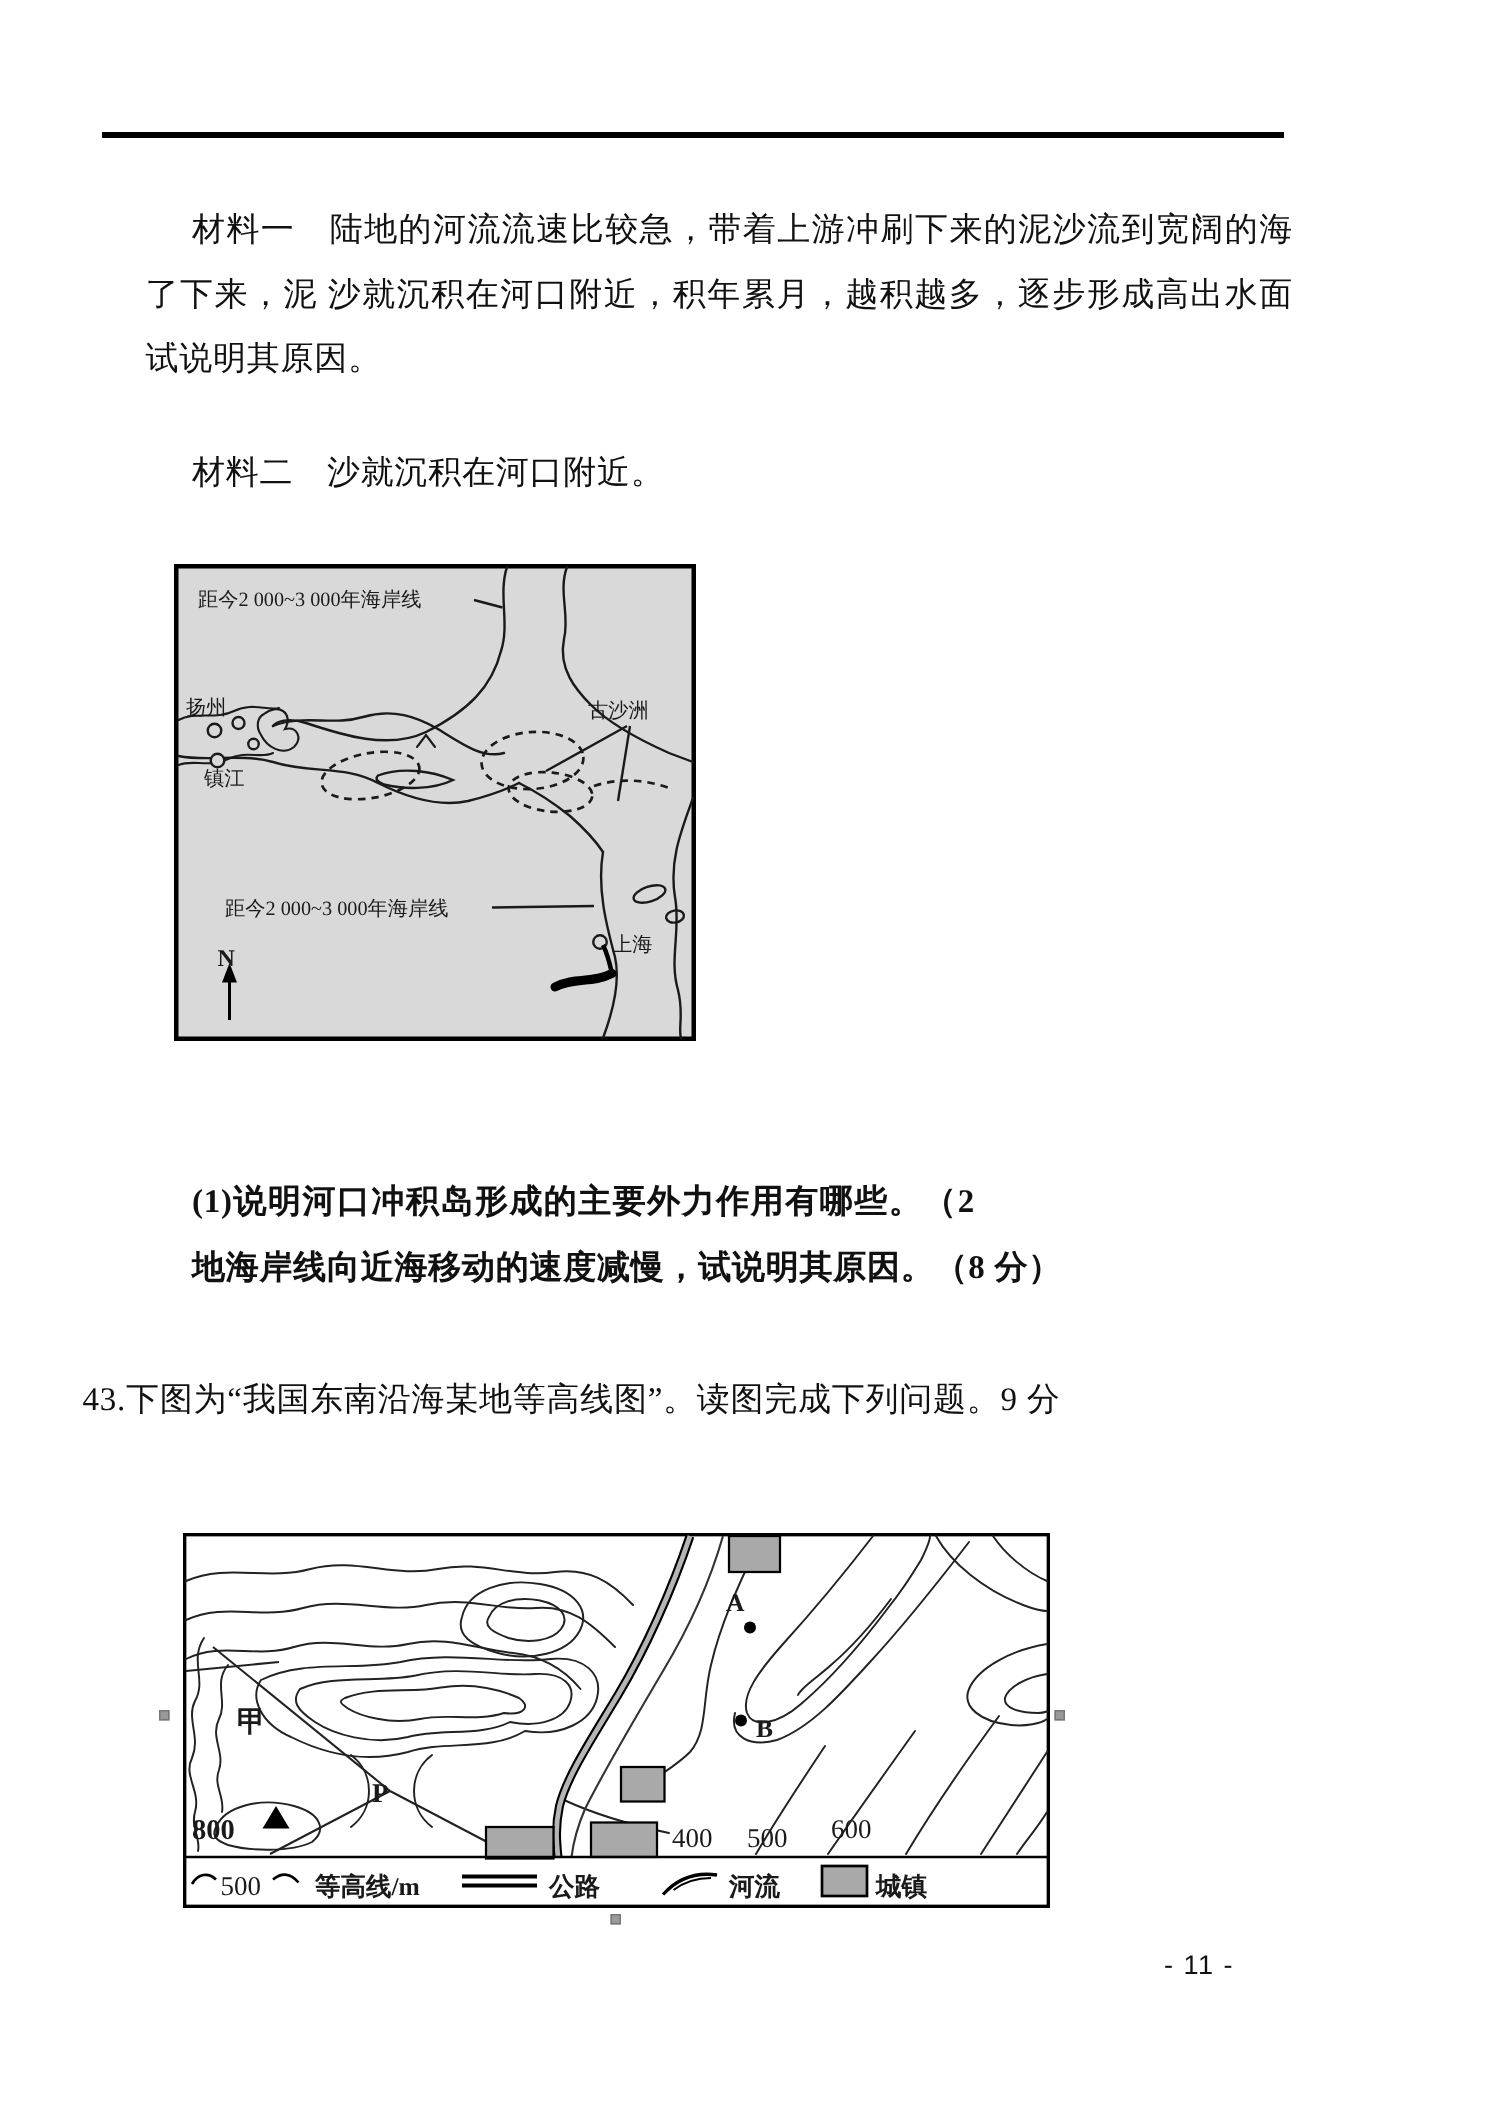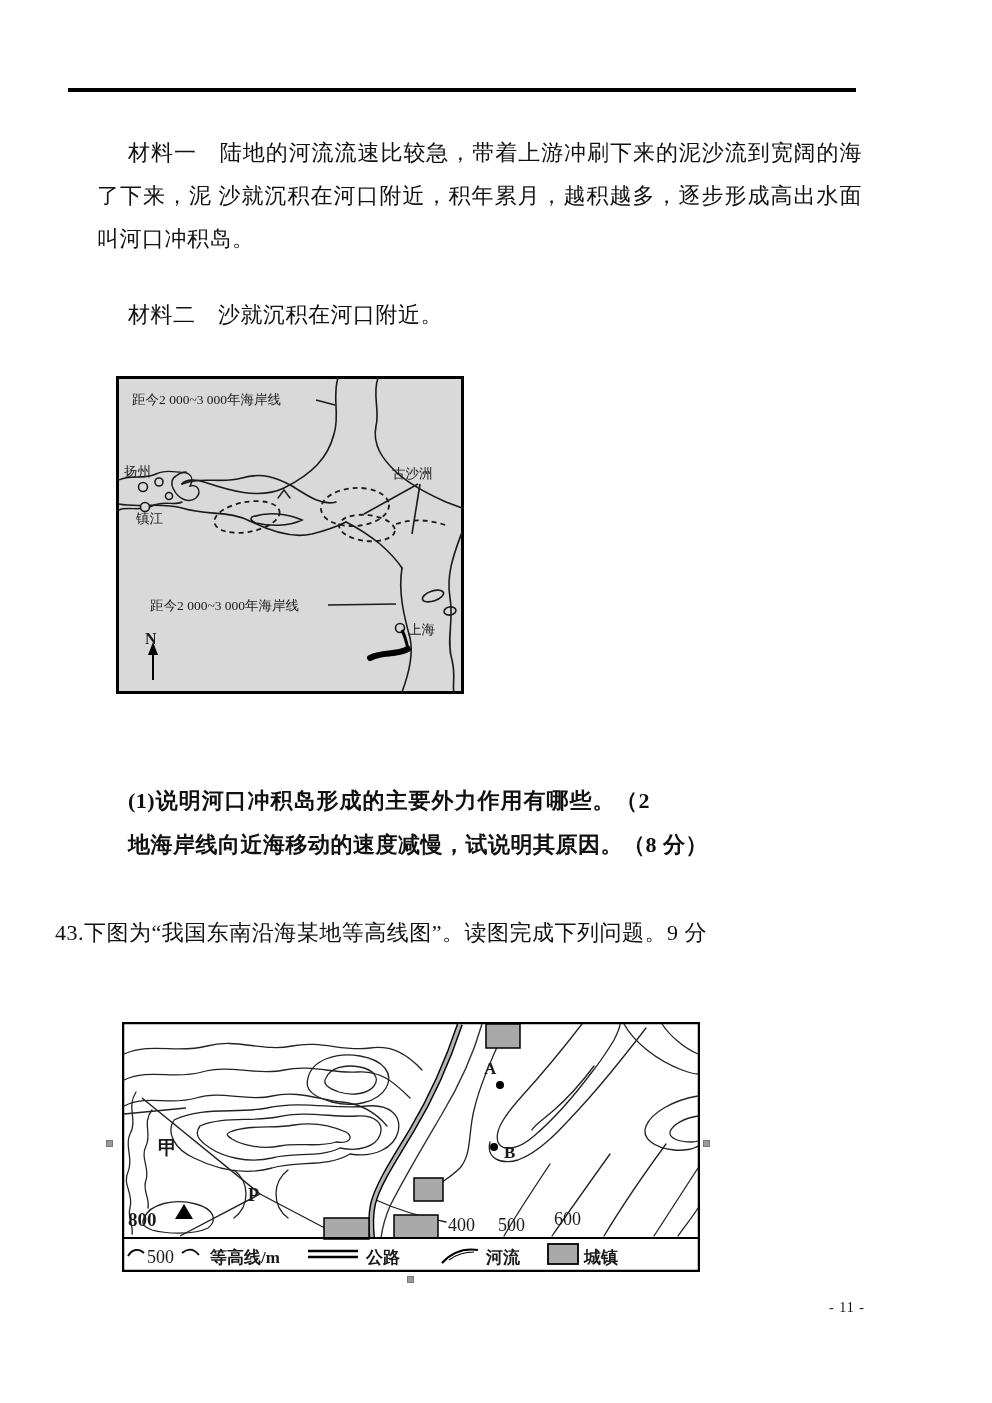--- a/index.html
+++ b/index.html
@@ -13,35 +13,35 @@
   .p-mat1 .first { margin-left:31px; width:734px; }
   .p-mat2 { left:128px; top:293px; }
   .p-q { left:128px; top:779px; width:522px; line-height:44px;font-weight:bold; }
   .p-q .jline { height:44px; }
   .p-q43 { left:55px; top:911px; }
   .fig { background:transparent; }
   .fig1 { left:116px; top:376px; width:322px; height:318px; }
   .fig2 { left:122px; top:1022px; width:578px; height:250px; }
   svg { display:block; }
   svg text { font-family:"Liberation Serif","DejaVu Serif",serif; fill:#1a1a1a; }
-  .pageno { left:829px; top:1300px; font-size:14px; font-family:Liberation Serif, serif; letter-spacing:1px; }
+  .pageno { left:776px; top:1300px; font-size:18px; font-family:Liberation Sans, sans-serif; letter-spacing:1px; }
   .handle { width:7px; height:7px; background:#9a9a9a; border:1px solid #777; }
   .h-left { left:106px; top:1140px; }
   .h-right { left:703px; top:1140px; }
   .h-bottom { left:407px; top:1276px; }
 </style>
 </head>
 <body>
 
 <div class="abs rule"></div>
 
 <div class="abs bodytext p-mat1">
   <div class="jline first">材料一　陆地的河流流速比较急，带着上游冲刷下来的泥沙流到宽阔的海洋后，流速慢</div>
   <div class="jline">了下来，泥 沙就沉积在河口附近，积年累月，越积越多，逐步形成高出水面的陆地，这就</div>
-  <div>叫河口冲积岛。</div>
+  <div>试说明其原因。</div>
 </div>
 
 <div class="abs bodytext p-mat2">材料二　沙就沉积在河口附近。</div>
 
 <div class="abs fig fig1">
 <svg width="348" height="318" viewBox="0 0 348 318">
   <rect x="1.5" y="1.5" width="345" height="315" fill="#d9d9d9" stroke="#000" stroke-width="3"></rect>
   <g fill="none" stroke="#1a1a1a" stroke-width="1.6" stroke-linecap="round">
 
     <path d="M222,2 C216,20 224,40 218,58 C212,82 196,98 168,112 C143,124 112,114 88,106 C76,102 68,105 66,108"></path>

